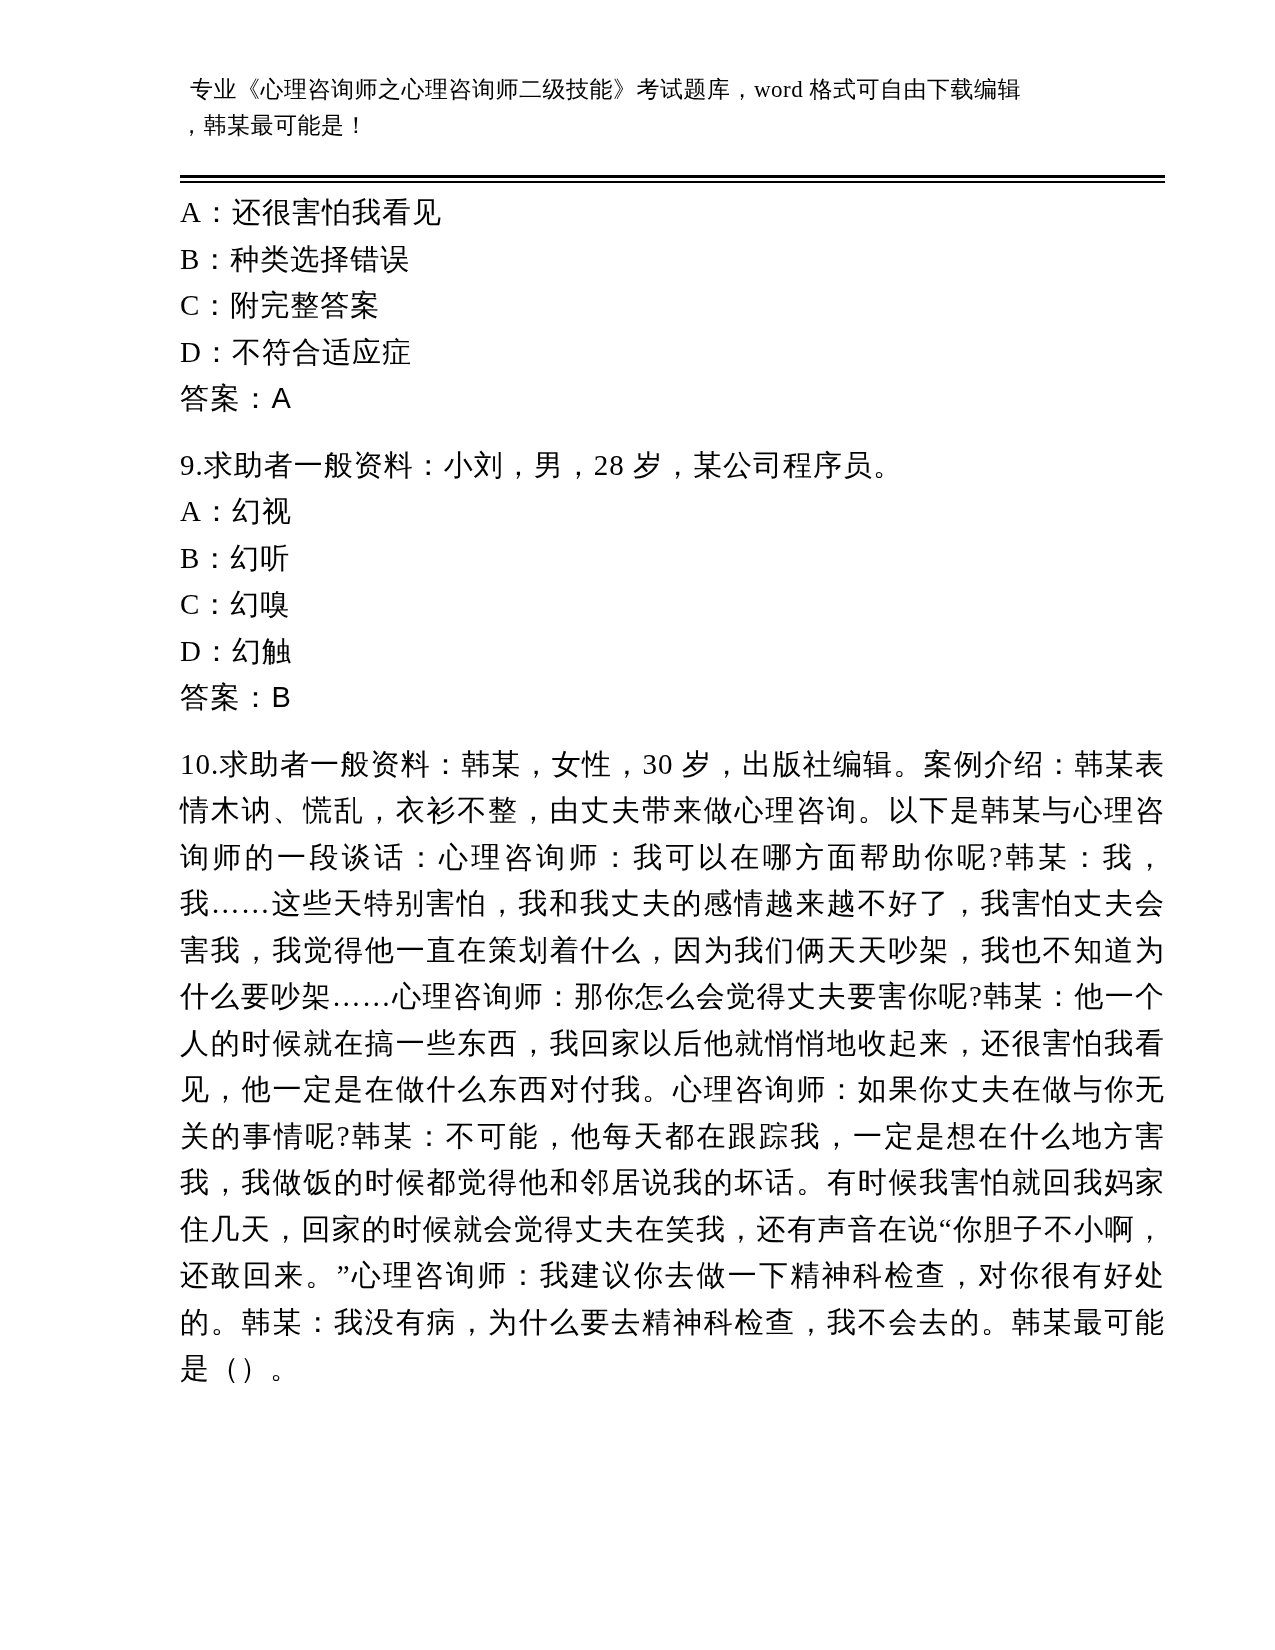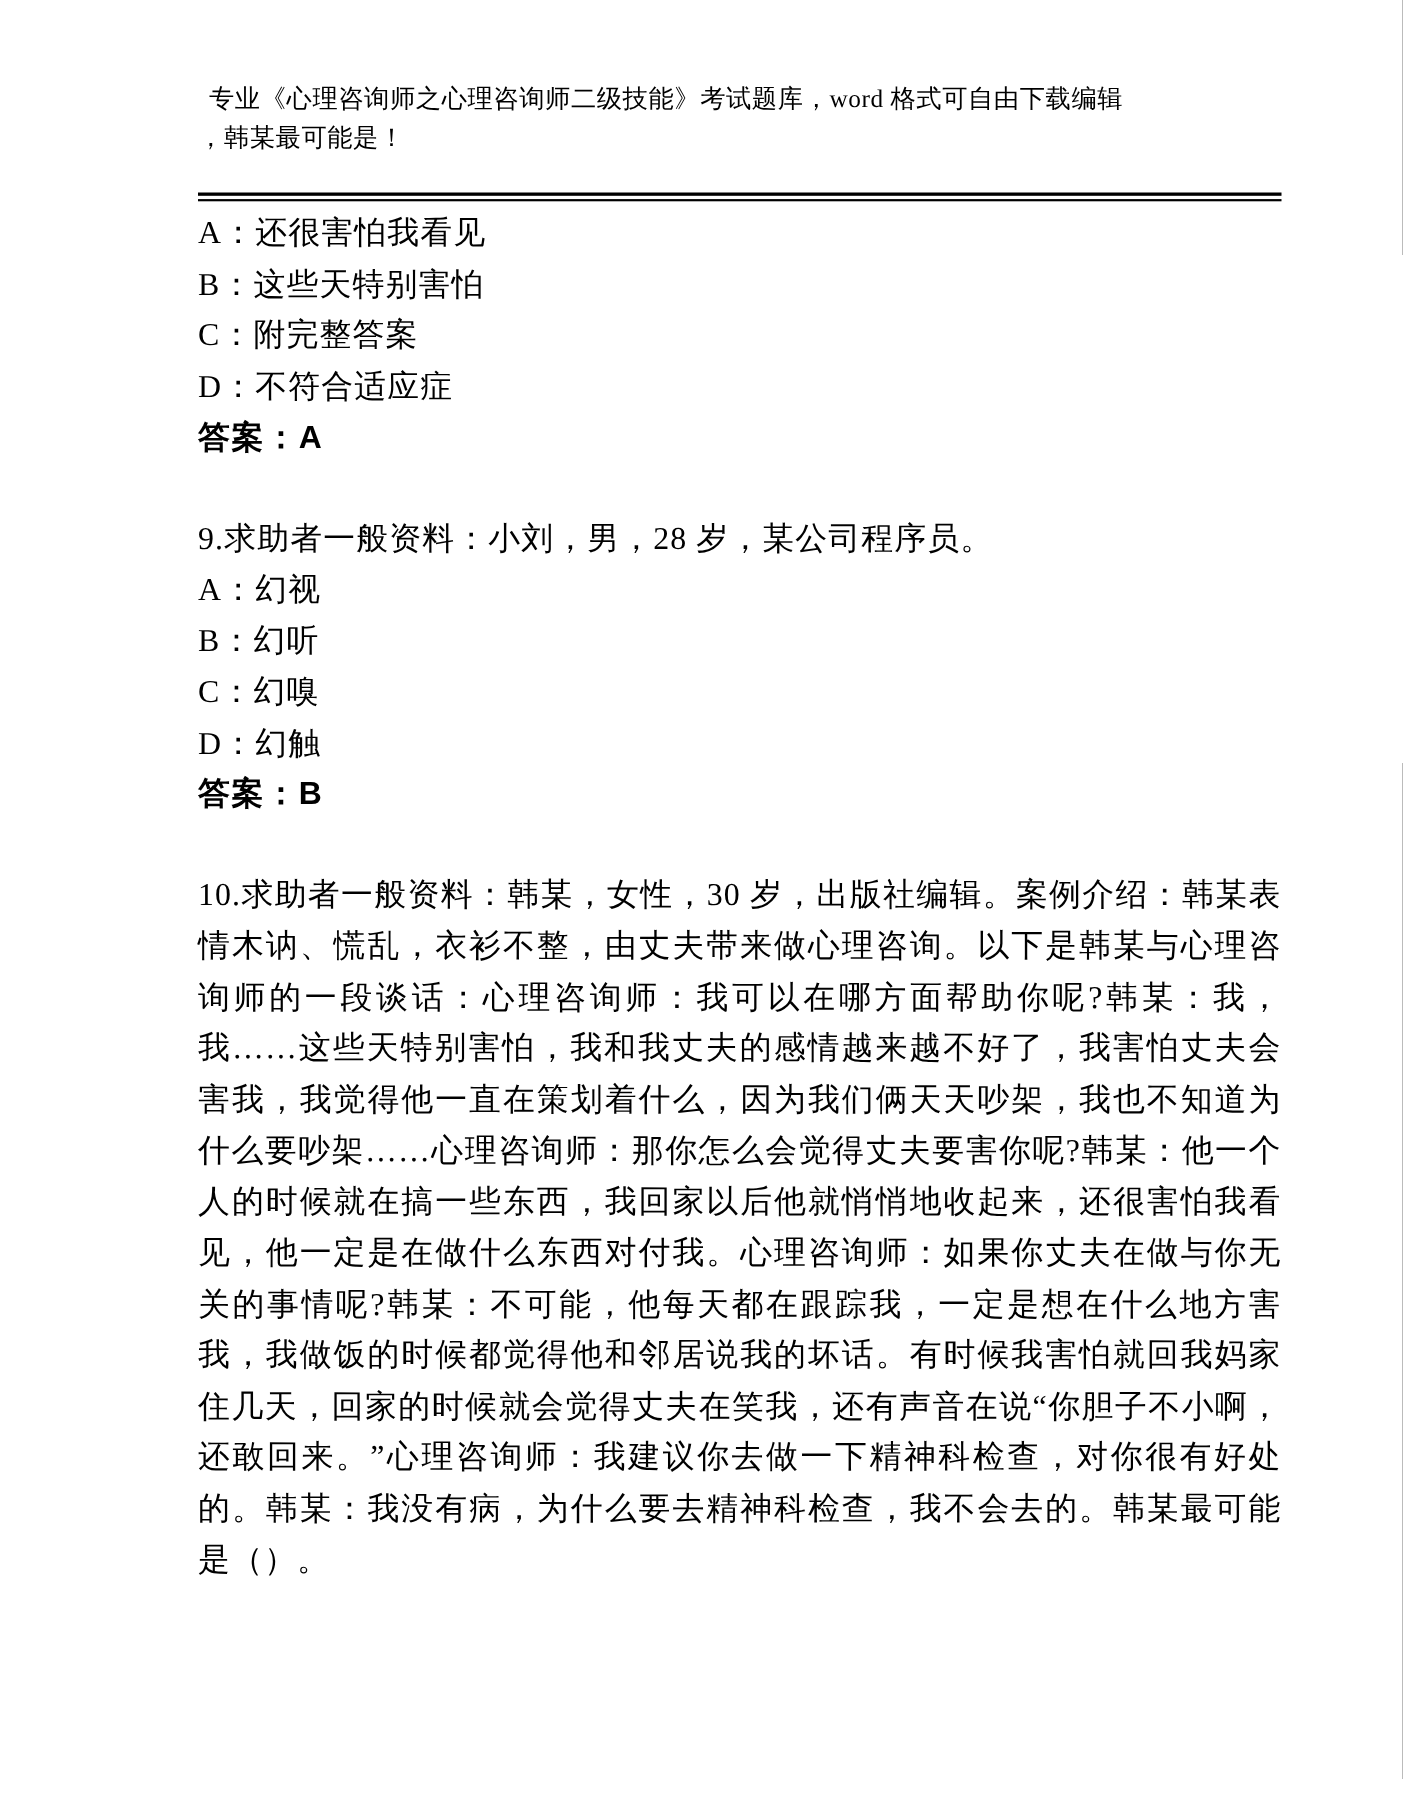--- a/index.html
+++ b/index.html
@@ -28,45 +28,45 @@
     border-top: 3px solid #000000;
     border-bottom: 2px solid #000000;
   }
   
   .doc-body {
     margin-top: 6px;
     font-size: 29px;
     line-height: 46.5px;
     letter-spacing: 1px;
   }
-  .question-block { margin-top: 45px; }
+  .question-block { margin-top: 20px; }
   .question-block.first { margin-top: 0; }
   .doc-body p { margin: 0; }
   .stem { text-align: justify; }
   .answer {
-    font-weight: bold;
+    font-weight: normal;
     font-family: "Liberation Sans", "DejaVu Sans", sans-serif;
     letter-spacing: 1.5px;
   }
 </style>
 </head>
 <body>
 
 <div class="page">
 
   <div class="doc-header">
     <p><span>专业《心理咨询师之心理咨询师二级技能》考试题库，word 格式可自由下载编辑</span><br><span>，韩某最可能是！</span></p>
     <div class="header-rule"></div>
   </div>
 
   <div class="doc-body">
 
     <div class="question-block first">
       <p class="option">A：还很害怕我看见</p>
-      <p class="option">B：这些天特别害怕</p>
+      <p class="option">B：种类选择错误</p>
       <p class="option">C：附完整答案</p>
       <p class="option">D：不符合适应症</p>
       <p class="answer">答案：A</p>
     </div>
 
     <div class="question-block">
       <p class="stem">9.求助者一般资料：小刘，男，28 岁，某公司程序员。</p>
       <p class="option">A：幻视</p>
       <p class="option">B：幻听</p>
       <p class="option">C：幻嗅</p>

